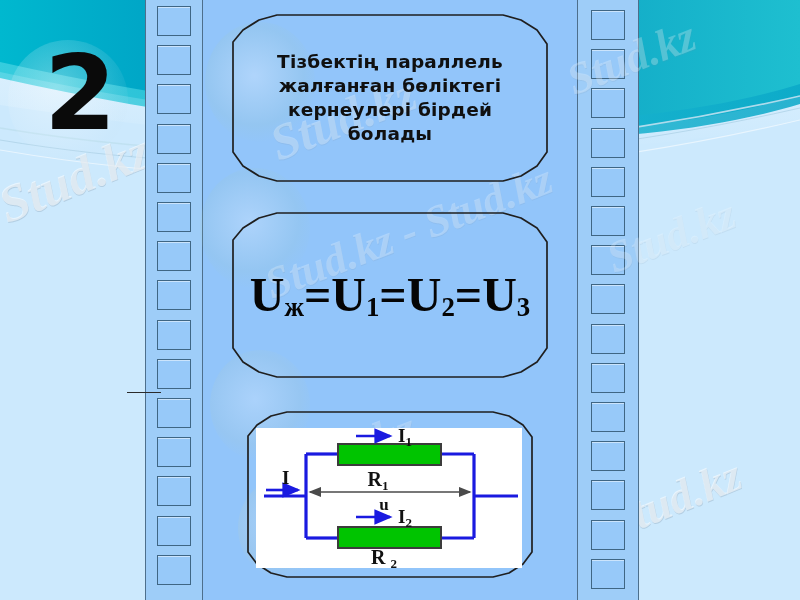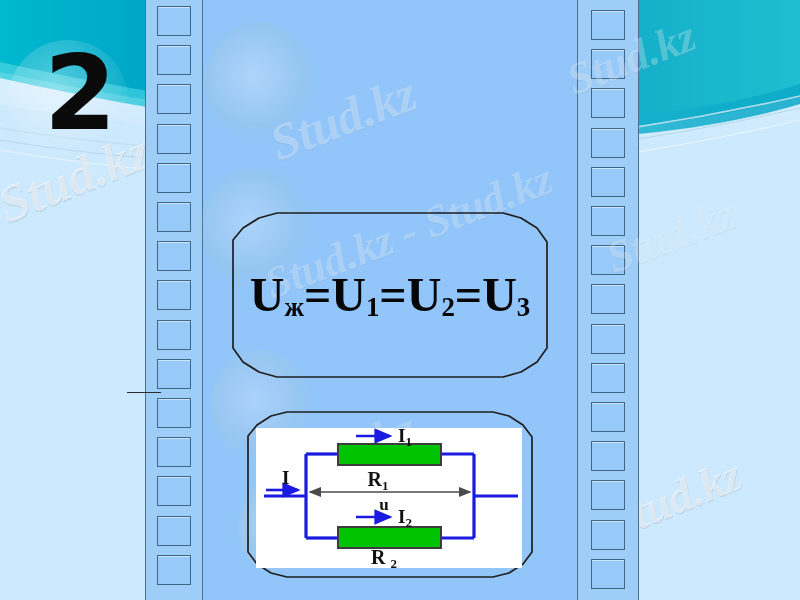--- a/index.html
+++ b/index.html
@@ -195,20 +195,34 @@
     <div class="wm" style="left:258px;top:262px;font-size:44px;transform:rotate(-21deg);opacity:.45;">Stud.kz - Stud.kz</div>
     <div class="wm" style="left:268px;top:452px;font-size:48px;transform:rotate(-21deg);opacity:.42;">Stud.kz</div>
     <div class="wm" style="left:560px;top:58px;font-size:44px;transform:rotate(-21deg);opacity:.45;">Stud.kz</div>
     <div class="wm" style="left:600px;top:236px;font-size:44px;transform:rotate(-21deg);opacity:.4;">Stud.kz</div>
     <div class="wm-flower" style="left:205px;top:22px;width:110px;height:120px;background:radial-gradient(circle at 45% 45%,rgba(255,255,255,.6),rgba(170,205,160,.22) 55%,rgba(255,255,255,0) 75%);"></div>
     <div class="wm-flower" style="left:200px;top:168px;width:110px;height:120px;background:radial-gradient(circle at 45% 45%,rgba(255,255,255,.55),rgba(170,205,160,.2) 55%,rgba(255,255,255,0) 75%);"></div>
     <div class="wm-flower" style="left:210px;top:350px;width:100px;height:110px;background:radial-gradient(circle at 45% 45%,rgba(255,255,255,.5),rgba(200,210,160,.2) 55%,rgba(255,255,255,0) 75%);"></div>
     <div class="wm-flower" style="left:238px;top:478px;width:90px;height:100px;background:radial-gradient(circle at 45% 45%,rgba(255,255,255,.45),rgba(220,215,150,.22) 55%,rgba(255,255,255,0) 75%);"></div>
   </div>
 
+  <div class="box" id="box1" style="left:229px;top:12px;width:322px;height:172px;">
+    <svg width="322" height="172" viewBox="0 0 322 172">
+      <path d="M4,30 L14,18 L30,8 L48,3 L274,3 L292,8 L308,18 L318,32 L318,140
+               L308,154 L292,164 L274,169 L48,169 L30,164 L14,154 L4,140 Z" fill="none" stroke="#1f1f1f" stroke-width="1.7" stroke-linejoin="round"></path>
+    </svg>
+    <div class="box-inner">
+      <div class="title-text">
+        <div>Тізбектің параллель</div>
+        <div>жалғанған бөліктегі</div>
+        <div>кернеулері бірдей</div>
+        <div>болады</div>
+      </div>
+    </div>
+  </div>
 
   <div class="box" id="box2" style="left:229px;top:210px;width:322px;height:170px;">
     <svg width="322" height="170" viewBox="0 0 322 170">
       <path d="M4,30 L14,18 L30,8 L48,3 L274,3 L292,8 L308,18 L318,32 L318,138
                L308,152 L292,162 L274,167 L48,167 L30,162 L14,152 L4,138 Z" fill="none" stroke="#1f1f1f" stroke-width="1.7" stroke-linejoin="round"></path>
     </svg>
     <div class="box-inner">
       <div class="formula"><span>U</span><sub>ж</sub><span>=</span><span>U</span><sub>1</sub><span>=</span><span>U</span><sub>2</sub><span>=</span><span>U</span><sub>3</sub></div>
     </div>
   </div>

